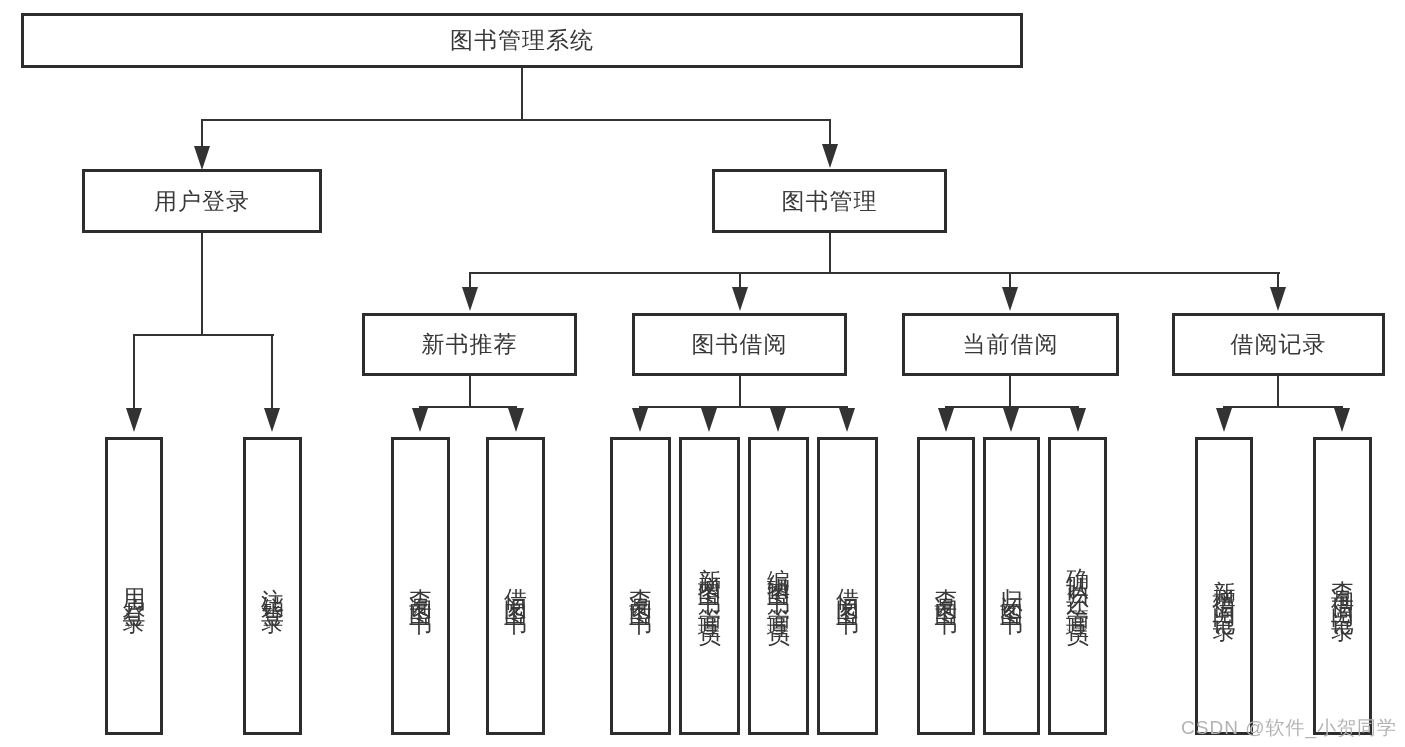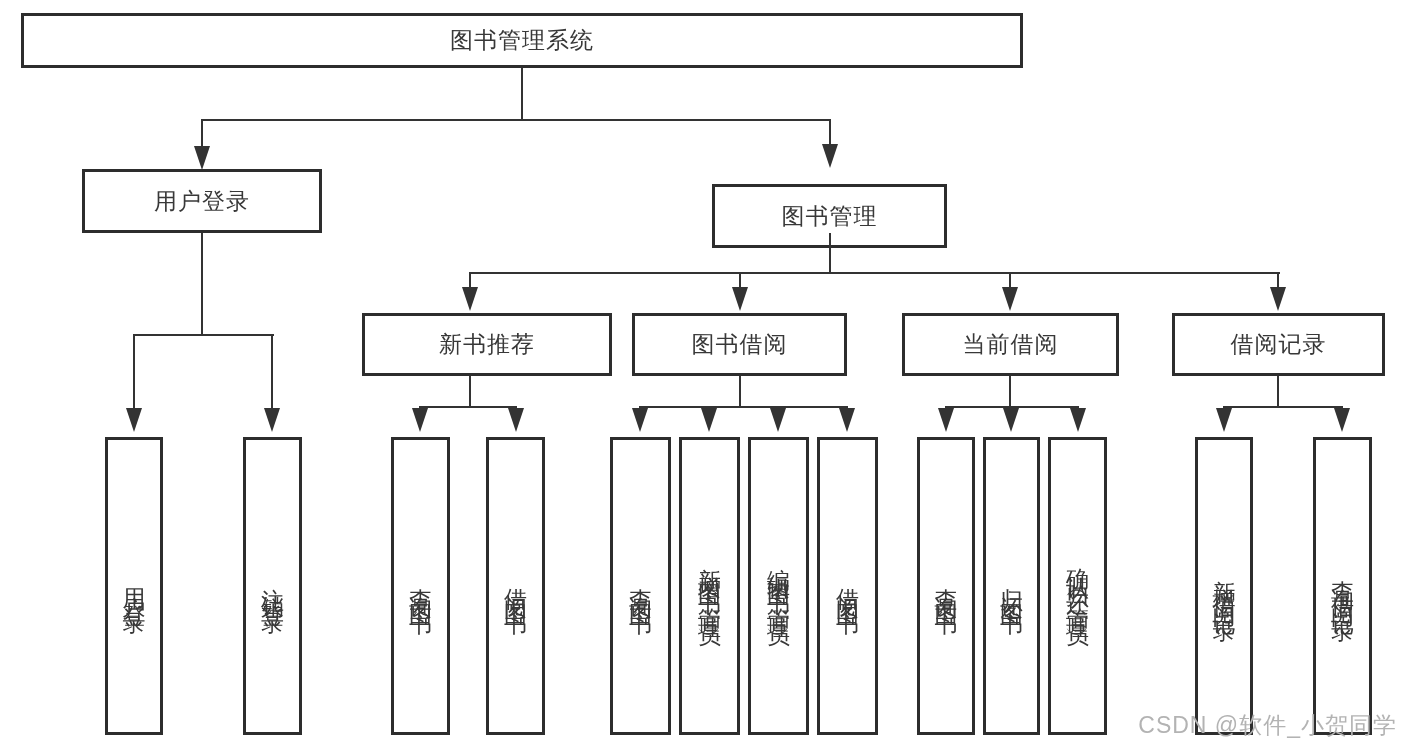--- a/index.html
+++ b/index.html
@@ -34,42 +34,42 @@
   .arr{
     position:absolute;width:0;height:0;
     border-left:8px solid transparent;
     border-right:8px solid transparent;
     border-top:24px solid #333;
   }
   .watermark{
     position:absolute;
     right:8px;bottom:6px;
     color:#b3b3b3;
-    font-size:23px;
+    font-size:19px;
     letter-spacing:1px;
     white-space:nowrap;
   }
 </style>
 </head>
 <body>
 
 <div id="stage">
 
   <div class="node" style="left:21px;top:13px;width:1002px;height:55px;">
     <span>图书管理系统</span>
   </div>
 
   <div class="node" style="left:82px;top:169px;width:240px;height:64px;">
     <span>用户登录</span>
   </div>
-  <div class="node" style="left:712px;top:169px;width:235px;height:64px;margin-top:15px;">
+  <div class="node" style="left:712px;top:169px;width:235px;height:64px;">
     <span>图书管理</span>
   </div>
 
-  <div class="node" style="left:362px;top:313px;width:250px;height:63px;">
+  <div class="node" style="left:362px;top:313px;width:215px;height:63px;">
     <span>新书推荐</span>
   </div>
   <div class="node" style="left:902px;top:313px;width:217px;height:63px;">
     <span>当前借阅</span>
   </div>
   <div class="node" style="left:632px;top:313px;width:215px;height:63px;">
     <span>图书借阅</span>
   </div>
   <div class="node" style="left:1172px;top:313px;width:213px;height:63px;">
     <span>借阅记录</span>

